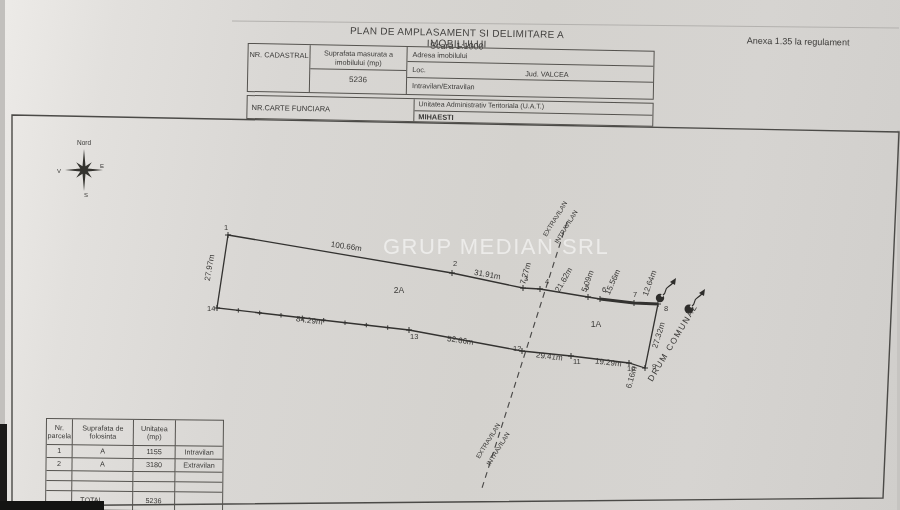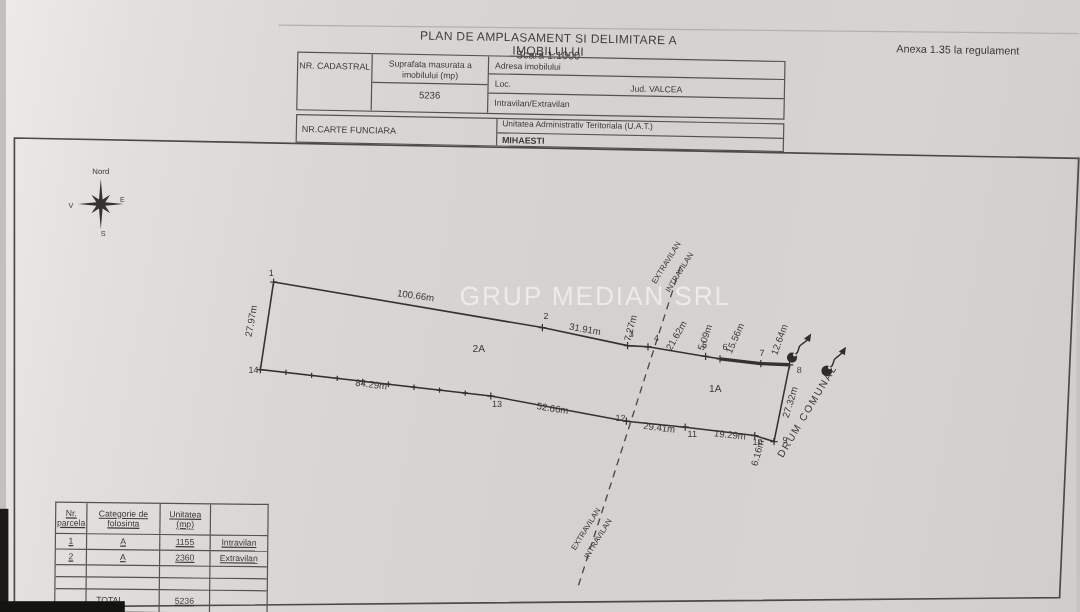--- a/index.html
+++ b/index.html
@@ -46,21 +46,21 @@
   .tB .r .r2 { padding:1px 0 0 4px; font-weight:bold; font-size:7.4px; }
 
   .watermark { position:absolute; left:363px; top:234px; z-index:4; font-size:22px; letter-spacing:1.5px;
                color:rgba(255,255,255,0.55); white-space:nowrap;margin-left:20px; }
 
   .ptable { position:absolute; left:46px; top:418px; width:178px; z-index:3; transform:rotate(0.6deg);
             transform-origin:left top; border:1px solid #55534f; display:grid;
             grid-template-columns:26px 61px 42px 1fr;
             grid-template-rows:26px 13px 13px 10px 10px 18px; font-size:7.2px; }
   .ptable .cell { border-right:1px solid #55534f; border-bottom:1px solid #55534f;
-                  display:flex; align-items:center; justify-content:center; text-align:center; line-height:1.08;text-decoration:underline; }
+                  display:flex; align-items:center; justify-content:center; text-align:center; line-height:1.08; }
   .ptable .cell.last { border-right:none; }
   .ptable .cell.bot  { border-bottom:none; }
   .ptable .total-lbl { justify-content:flex-start; padding-left:8px; }
 </style>
 </head>
 <body>
 
 <div class="page">
 
   <div class="edge-strip-left"></div>
@@ -165,32 +165,32 @@
         <div class="r1">Unitatea Administrativ Teritoriala (U.A.T.)</div>
         <div class="r2">MIHAESTI</div>
       </div>
     </div>
   </div>
 
   <div class="watermark">GRUP MEDIAN SRL</div>
 
   <div class="ptable">
     <div class="cell">Nr. parcela</div>
-    <div class="cell">Categorie de folosinta</div>
+    <div class="cell">Suprafata de folosinta</div>
     <div class="cell">Unitatea (mp)</div>
     <div class="cell last"></div>
 
     <div class="cell">1</div>
     <div class="cell">A</div>
     <div class="cell">1155</div>
     <div class="cell last">Intravilan</div>
 
     <div class="cell">2</div>
     <div class="cell">A</div>
-    <div class="cell">2360</div>
+    <div class="cell">3180</div>
     <div class="cell last">Extravilan</div>
 
     <div class="cell"></div>
     <div class="cell"></div>
     <div class="cell"></div>
     <div class="cell last"></div>
 
     <div class="cell"></div>
     <div class="cell"></div>
     <div class="cell"></div>

